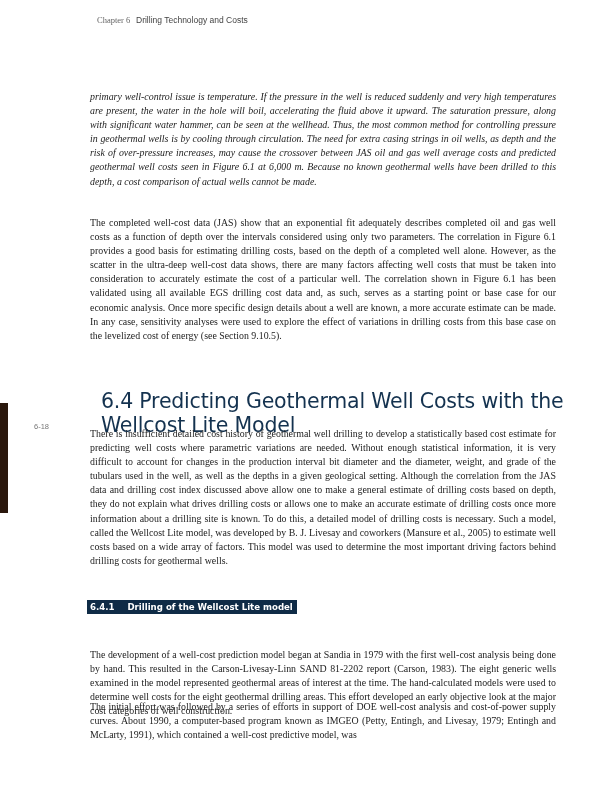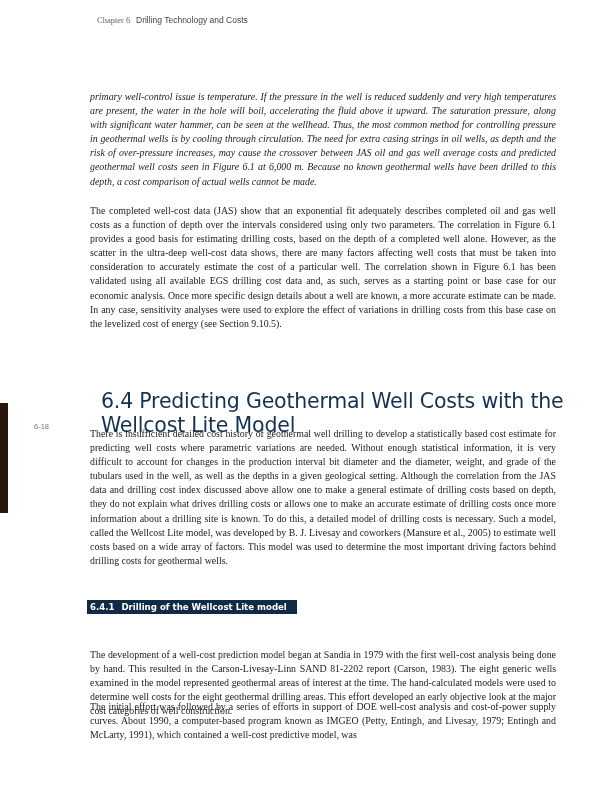--- a/index.html
+++ b/index.html
@@ -57,21 +57,21 @@
     }
     p.body {
       margin: 0;
       font-family: "Liberation Serif", serif;
       font-size: 9.9px;
       line-height: 14.1px;
       text-align: justify;
       color: #222;
     }
     .p1 { top: 90px; font-style: italic; }
-    .p2 { top: 204px; }
+    .p2 { top: 216px; }
     .p3 { top: 427px; }
     .p4 { top: 648px; }
     .p5 { top: 700px; }
     .h2 {
       position: absolute;
       left: 89px;
       top: 377px;
       width: 470px;
       margin: 12px;
       font-family: "DejaVu Sans", sans-serif;
@@ -91,21 +91,21 @@
       color: #ffffff;
       font-family: "DejaVu Sans", sans-serif;
       font-weight: bold;
       font-size: 8.6px;
       line-height: 14px;
       padding-left: 3px;
       box-sizing: border-box;
       white-space: nowrap;
     }
     .h3-banner .num {
-      margin-right: 7px;
+      margin-right: 13px;
     }
   </style>
 </head>
 <body>
 
 <div class="running-header">
   <span class="chap">Chapter 6</span>
   <span class="title">Drilling Technology and Costs</span>
 </div>
 

